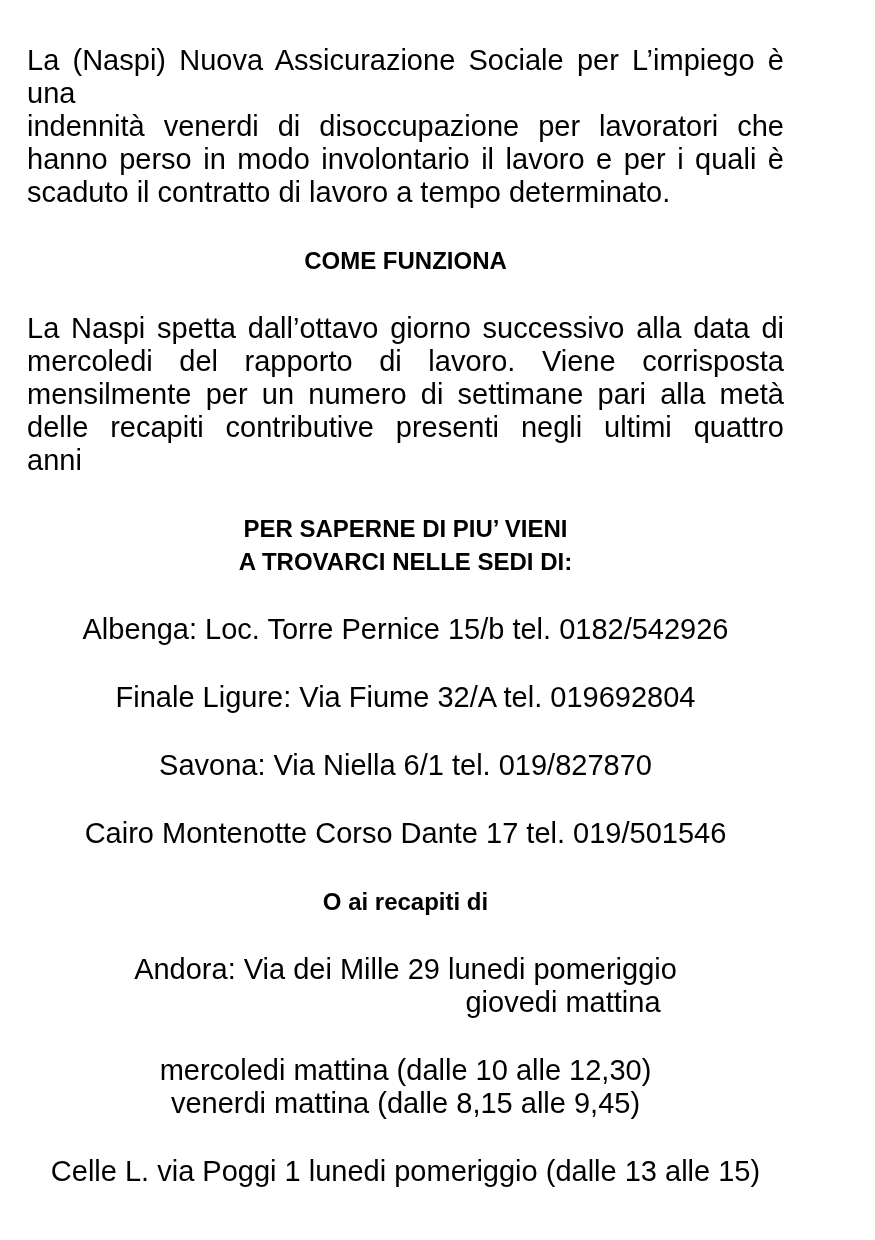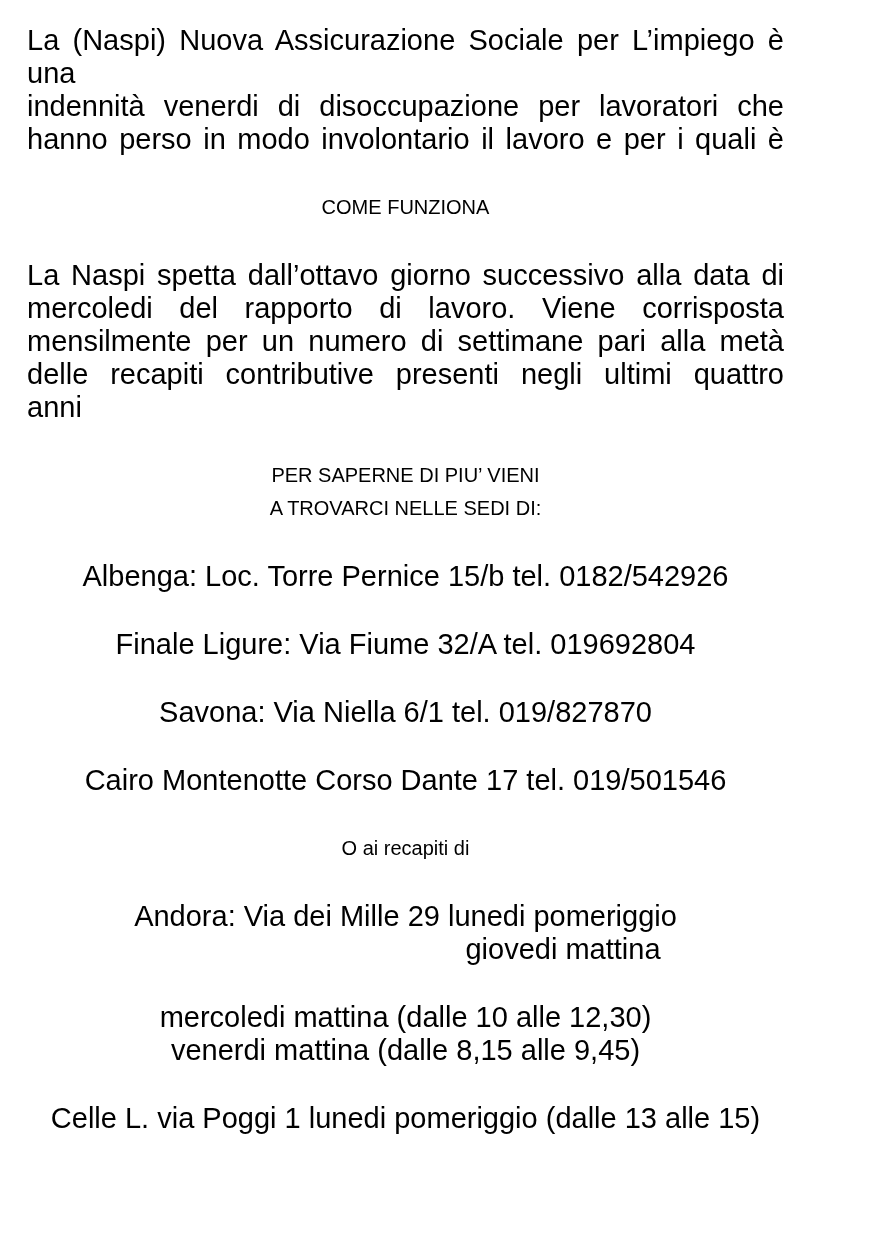--- a/index.html
+++ b/index.html
@@ -13,51 +13,52 @@
     overflow: hidden;
     color: #000000;
     font-family: "Liberation Sans", "DejaVu Sans", sans-serif;
     font-size: 29px;
     line-height: 33px;
   }
   .page {
     box-sizing: border-box;
     width: 811px;
     height: 1240px;
-    padding: 24px 27px 0 27px;
+    padding: 44px 27px 0 27px;
   }
   .para { text-align: left; }
   
   .jline {
     text-align: justify;
     text-align-last: justify;
     word-spacing: 1px;
   }
   .plain { text-align: left; }
   .block { margin-top: 35px; }
   .heading {
     margin: 35px 0 0 0;
-    font-size: 20px;
+    font-size: 24px;
     line-height: 33px;
-    font-weight: normal;
+    font-weight: bold;
     text-align: center;
   }
   .center { text-align: center; }
   
   .shift-right { padding-left: 315px; }
 </style>
 </head>
 <body>
 
 <main class="page">
 
   <section class="para">
     <div class="jline">La (Naspi) Nuova Assicurazione Sociale per L’impiego è una</div>
     <div class="jline">indennità venerdi di disoccupazione per lavoratori che</div>
     <div class="jline">hanno perso in modo involontario il lavoro e per i quali è</div>
+    <div class="plain">scaduto il contratto di lavoro a tempo determinato.</div>
   </section>
 
   <h2 class="heading block">COME FUNZIONA</h2>
 
   <section class="para block">
     <div class="jline">La Naspi spetta dall’ottavo giorno successivo alla data di</div>
     <div class="jline">mercoledi del rapporto di lavoro. Viene corrisposta</div>
     <div class="jline">mensilmente per un numero di settimane pari alla metà</div>
     <div class="jline">delle recapiti contributive presenti negli ultimi quattro</div>
     <div class="plain">anni</div>

